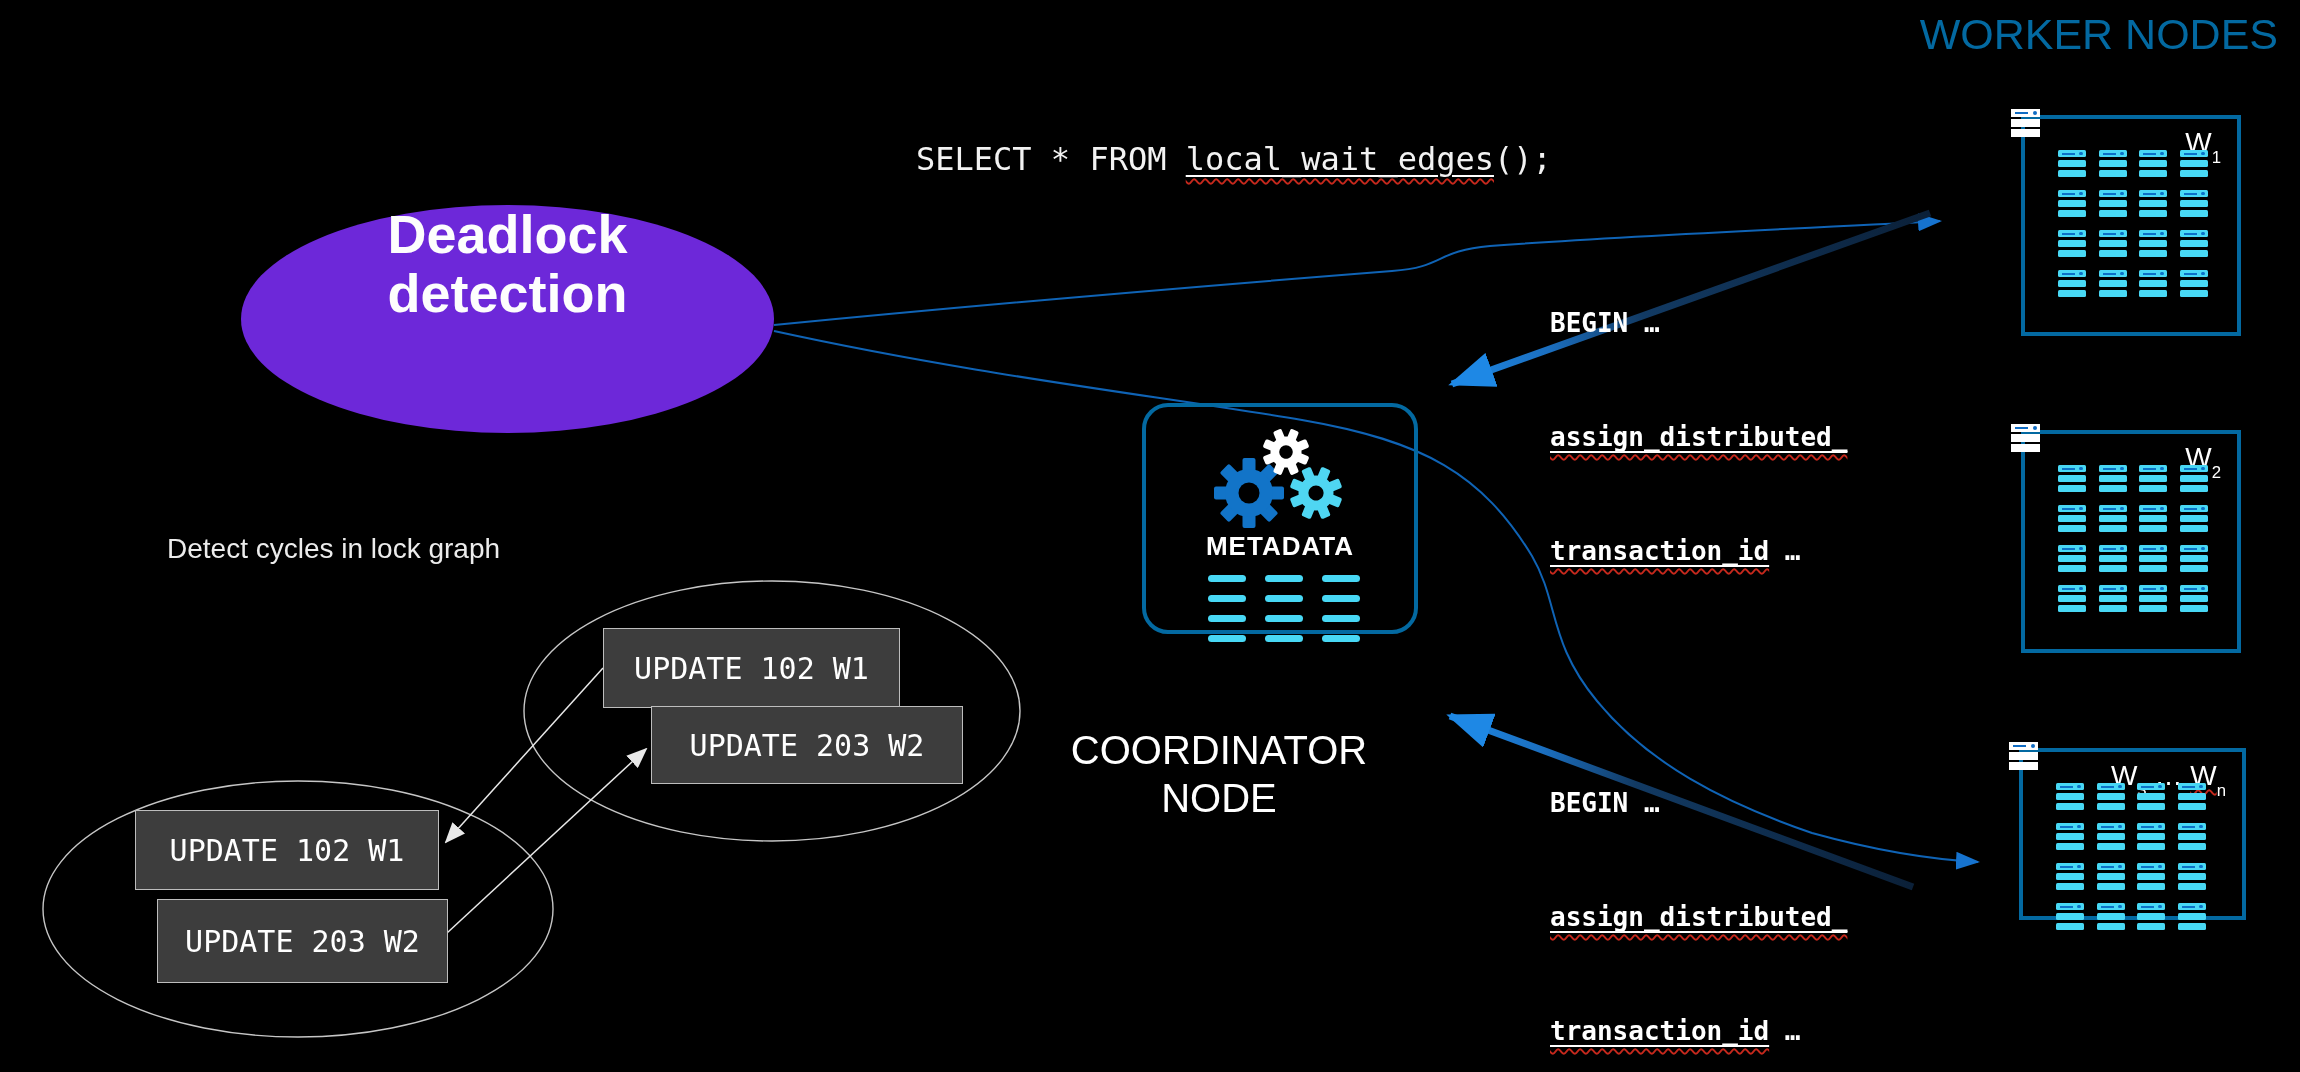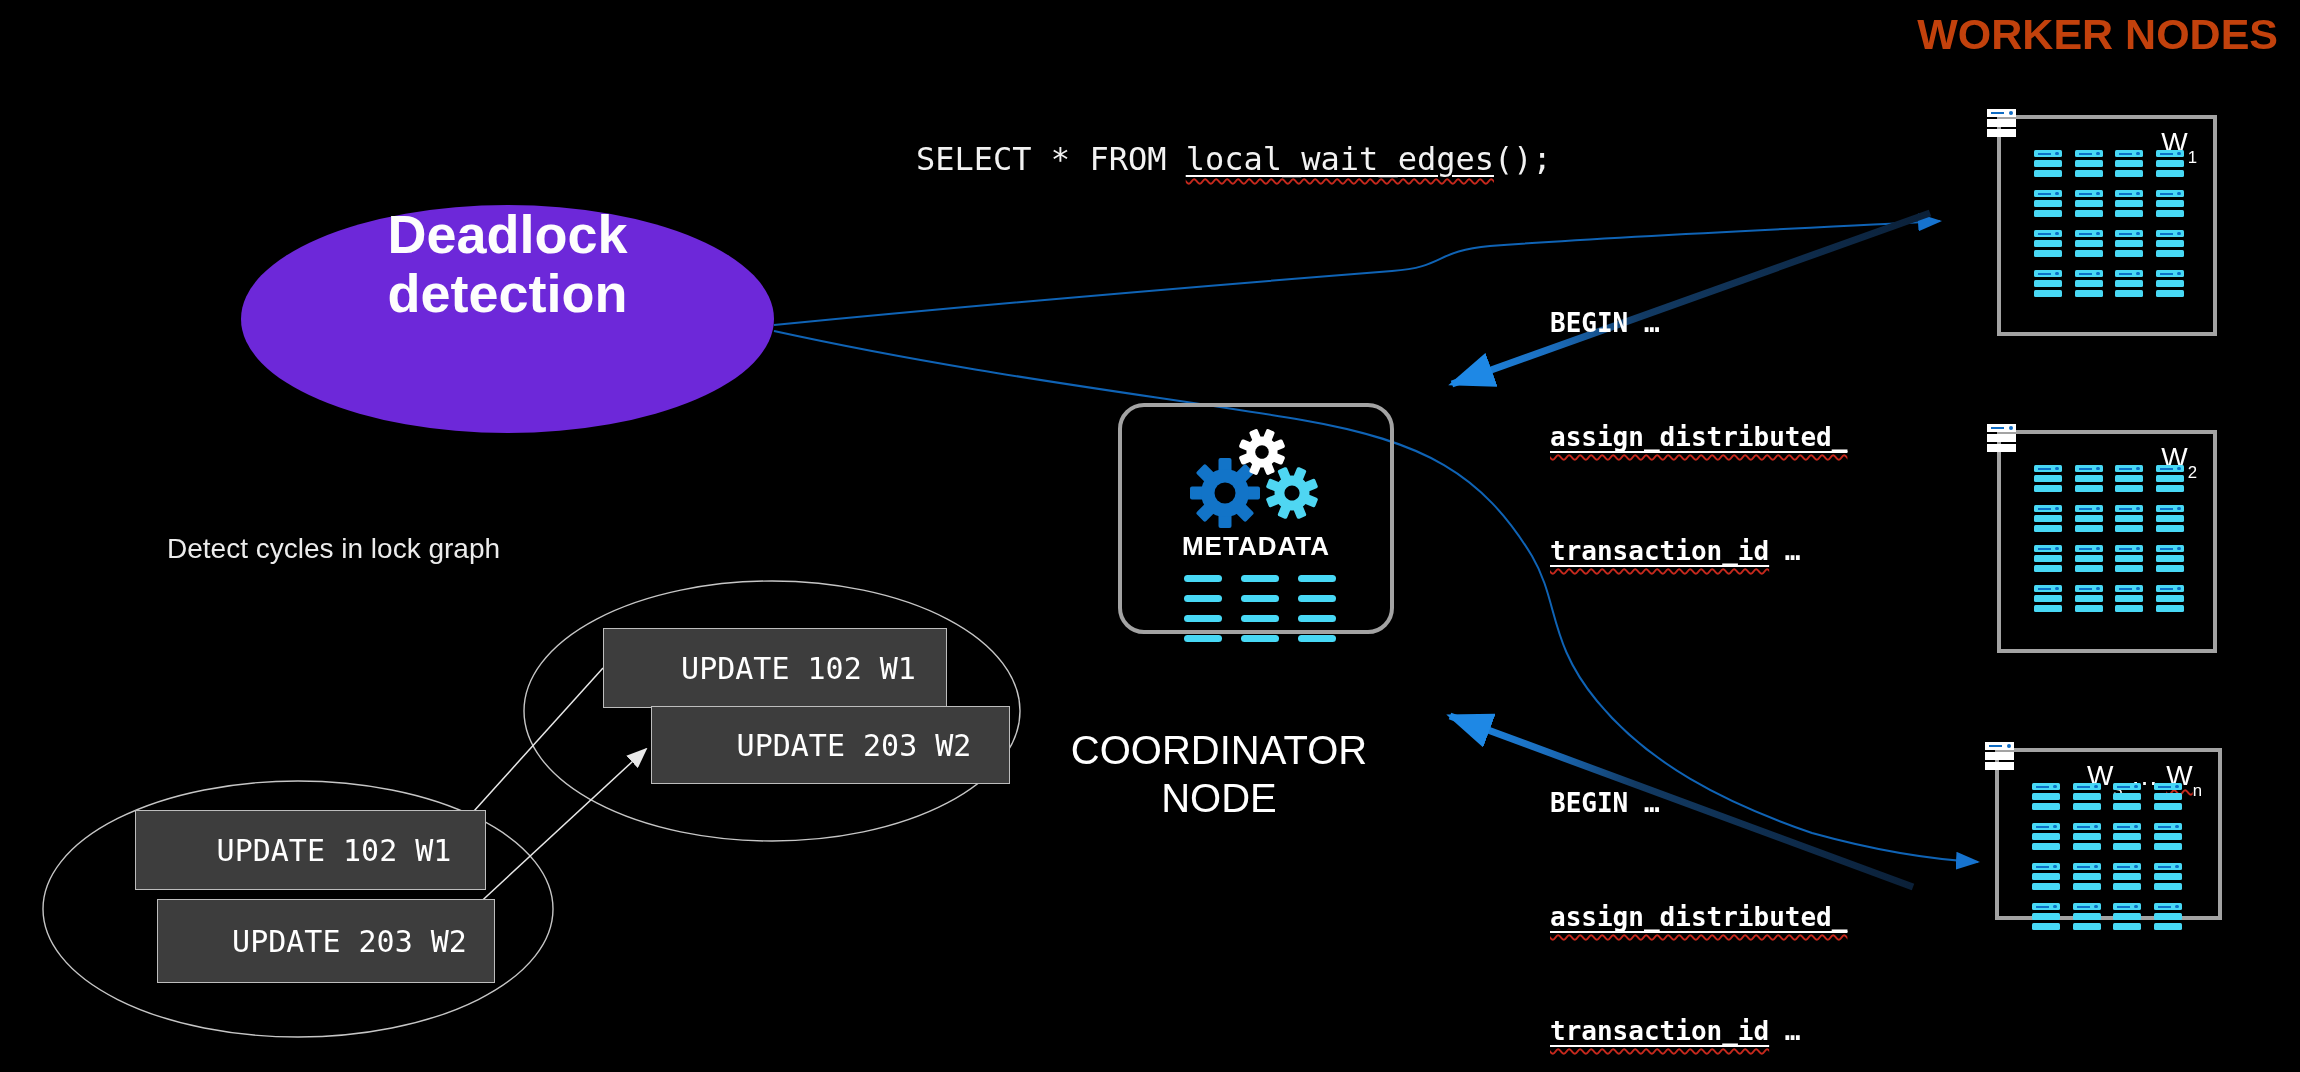--- a/index.html
+++ b/index.html
@@ -2,21 +2,21 @@
 <html><head>
 <meta charset="utf-8">
 <style>
   html,body{margin:0;padding:0;background:#000;}
   #canvas{position:relative;width:2300px;height:1072px;background:#000;overflow:hidden;
           font-family:"Liberation Sans",sans-serif;}
   .abs{position:absolute;}
   svg.underlay{position:absolute;left:0;top:0;pointer-events:none;}
 
   
-  .worker-title{right:22px;top:10px;font-size:43px;font-weight:bold;color:#c2410c;}
+  .worker-title{right:22px;top:10px;font-size:43px;font-weight:normal;color:#0369a1;}
   .coord-label{left:1019px;top:726px;width:400px;text-align:center;
                font-size:40px;font-weight:normal;color:#fff;line-height:48px;}
   .subtitle{left:167px;top:498px;font-size:28px;color:#ececec;margin-top:35px;}
 
   
   .mono{font-family:"DejaVu Sans Mono",monospace;}
   .sql{left:916px;top:140px;font-size:32px;color:#f2f2f2;white-space:pre;}
   .tx{font-size:26px;font-weight:bold;color:#fff;line-height:38px;white-space:pre;}
   .tx1{left:1550px;top:228px;}
   .tx2{left:1550px;top:708px;}
@@ -31,24 +31,24 @@
 
   
   .deadlock{left:241px;top:205px;width:533px;height:228px;border-radius:50%;
             background:#6d28d9;display:flex;align-items:flex-start;justify-content:center;}
   .deadlock span{display:block;width:330px;text-align:center;color:#fdfdfd;
             font-size:54px;font-weight:bold;line-height:1.1;}
 
   
   .ubox{background:#3d3d3d;border:1px solid #bdbdbd;color:#fff;
         display:flex;align-items:center;justify-content:center;
-        font-family:"DejaVu Sans Mono",monospace;font-size:30px;padding-left:47px;}
+        font-family:"DejaVu Sans Mono",monospace;font-size:30px;}
 
   
-  .node-box{border:4px solid #a3a3a3;background:transparent;box-sizing:border-box;}
+  .node-box{border:4px solid #0369a1;background:transparent;box-sizing:border-box;margin-left:24px;}
   .metadata-label{position:absolute;left:0;right:0;top:124px;text-align:center;
         color:#fff;font-size:26px;font-weight:bold;letter-spacing:1px;}
   .meta-grid{position:absolute;left:62px;top:168px;display:grid;
         grid-template-columns:repeat(3,38px);gap:13px 19px;}
   .meta-bar{height:7px;background:#48d8f5;border-radius:3.5px;}
 
   .wlabel{position:absolute;top:8px;right:16px;color:#fff;font-size:28px;}
   .wlabel sub{font-size:60%;position:relative;top:0.28em;line-height:0;}
 
   .tables-grid{position:absolute;left:33px;top:31px;display:grid;

